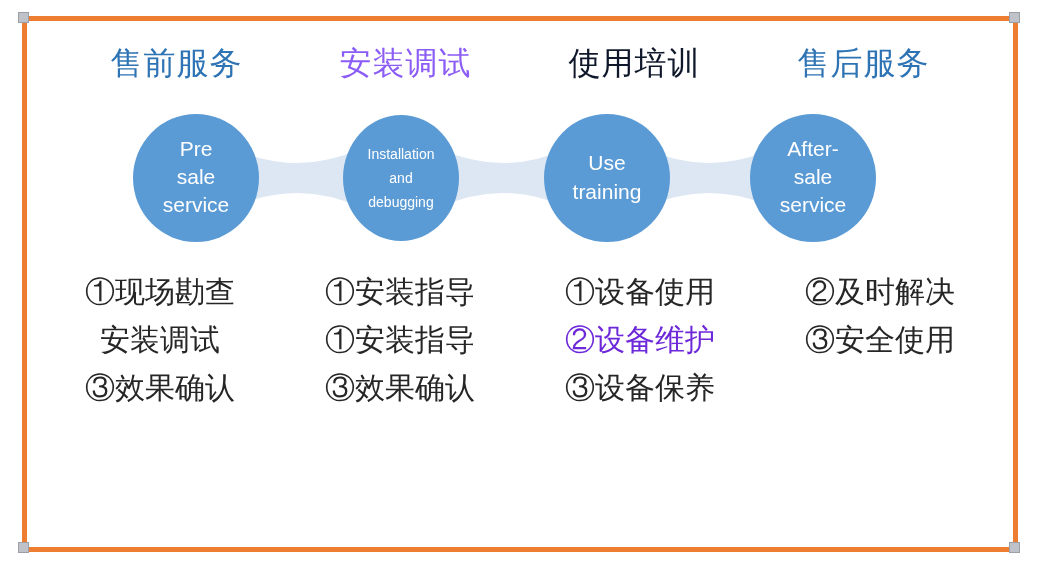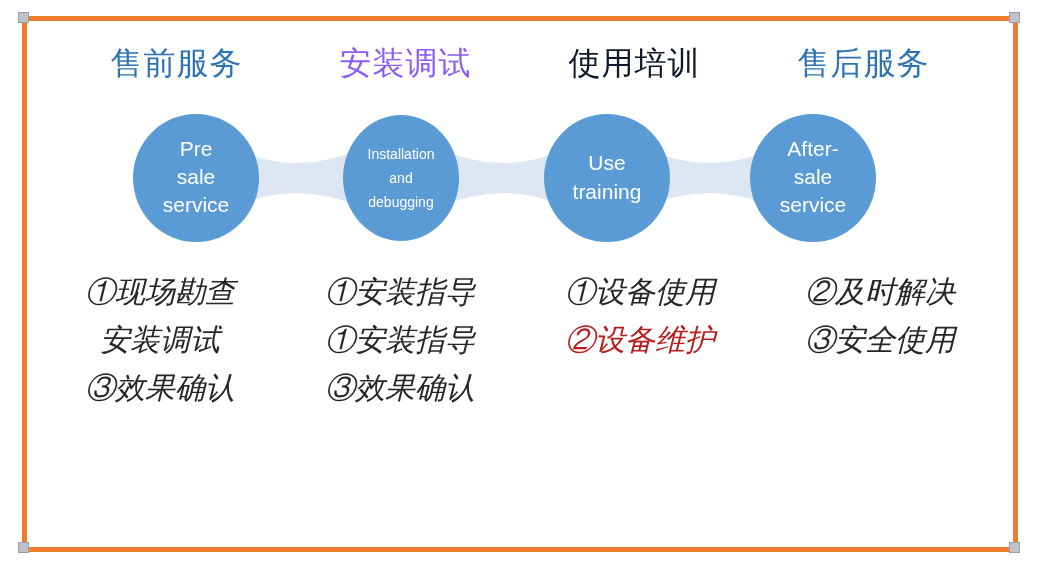--- a/index.html
+++ b/index.html
@@ -86,21 +86,20 @@
   .node-label.small { font-size: 14px; }
 
   
   .columns {
     position: absolute;
     left: 40px;
     top: 268px;
     width: 960px;
     height: 150px;
     display: flex;
-    font-style: italic;
   }
   .column {
     flex: 1 1 0;
     text-align: center;
   }
   .bullet-line {
     font-family: "Liberation Serif", "DejaVu Serif", serif;
     font-size: 30px;
     line-height: 48px;
     color: #262626;
@@ -176,21 +175,22 @@
     </div>
 
     <div class="column">
       <div class="bullet-line" style="color: rgb(38, 38, 38);">①安装指导</div>
       <div class="bullet-line" style="color: rgb(38, 38, 38);">①安装指导</div>
       <div class="bullet-line" style="color: rgb(38, 38, 38);">③效果确认</div>
     </div>
 
     <div class="column">
       <div class="bullet-line" style="color: rgb(38, 38, 38);">①设备使用</div>
-      <div class="bullet-line" style="color: #b91c1c;">②设备维护</div>
+      <div class="bullet-line" style="color: #6d28d9;">②设备维护</div>
+      <div class="bullet-line" style="color: rgb(38, 38, 38);">③设备保养</div>
     </div>
 
     <div class="column">
       <div class="bullet-line" style="color: rgb(38, 38, 38);">②及时解决</div>
       <div class="bullet-line" style="color: rgb(38, 38, 38);">③安全使用</div>
     </div>
 
   </div>
 </div>
 

